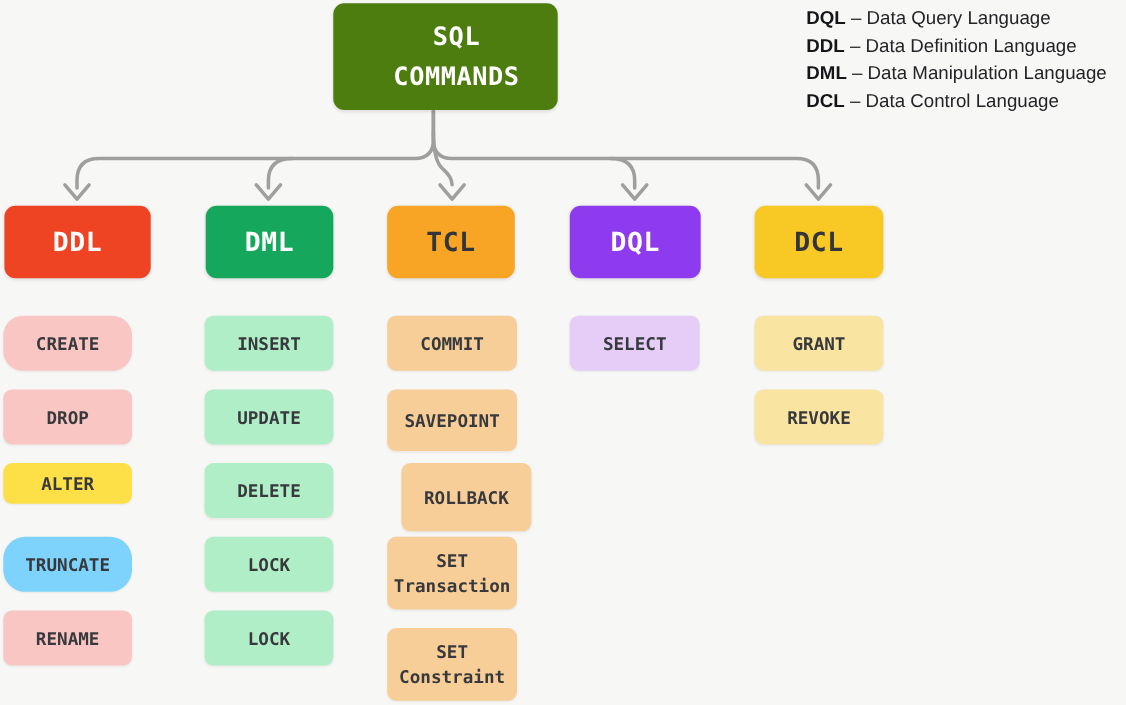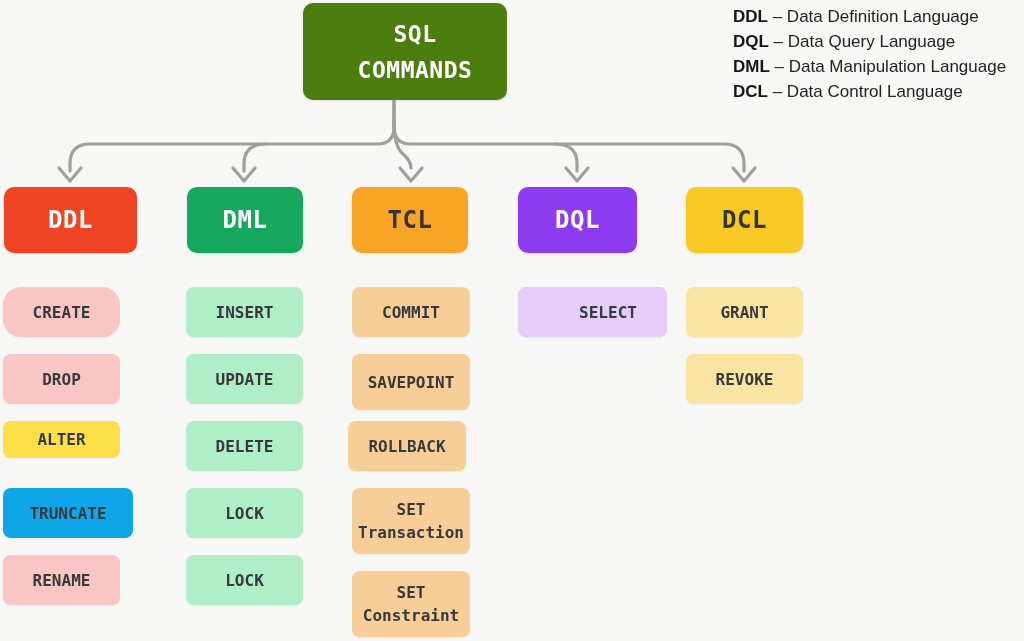--- a/index.html
+++ b/index.html
@@ -80,56 +80,56 @@
       <path d="M733,168 L744,181 L755,168"></path>
     </g>
   </svg>
 
   <div class="root-box" style="background: #4d7c0f; color: rgb(255, 255, 255); padding-left: 20px;">
     <span>SQL</span>
     <span>COMMANDS</span>
   </div>
 
   <div class="legend" id="legend">
+      <div class="legend-row"><span class="legend-abbr">DQL</span><span> – </span><span>Data Query Language</span></div>
       <div class="legend-row"><span class="legend-abbr">DDL</span><span> – </span><span>Data Definition Language</span></div>
-      <div class="legend-row"><span class="legend-abbr">DQL</span><span> – </span><span>Data Query Language</span></div>
       <div class="legend-row"><span class="legend-abbr">DML</span><span> – </span><span>Data Manipulation Language</span></div>
       <div class="legend-row"><span class="legend-abbr">DCL</span><span> – </span><span>Data Control Language</span></div>
     </div>
 
   <div id="columns">
       <div class="cat-box" style="left: 4px; top: 187px; width: 133px; height: 66px; background: rgb(238, 68, 35); color: rgb(255, 255, 255);">
         <span>DDL</span>
       </div>
       <div class="cmd-box" style="left: 3px; top: 287px; width: 117px; height: 50px; background: rgb(249, 198, 195); border-radius: 18px;"><span>CREATE</span></div>
       <div class="cmd-box" style="left: 3px; top: 354px; width: 117px; height: 50px; background: rgb(249, 198, 195);"><span>DROP</span></div>
       <div class="cmd-box" style="left: 3px; top: 421px; width: 117px; height: 37px; background: #fde047;"><span>ALTER</span></div>
-      <div class="cmd-box" style="left: 3px; top: 488px; width: 130px; height: 50px; background: #0ea5e9;"><span>TRUNCATE</span></div>
+      <div class="cmd-box" style="left: 3px; top: 488px; width: 117px; height: 50px; background: #7dd3fc; border-radius: 20px;"><span>TRUNCATE</span></div>
       <div class="cmd-box" style="left: 3px; top: 555px; width: 117px; height: 50px; background: rgb(249, 198, 195);"><span>RENAME</span></div>
       <div class="cat-box" style="left: 187px; top: 187px; width: 116px; height: 66px; background: rgb(21, 167, 91); color: rgb(255, 255, 255);">
         <span>DML</span>
       </div>
       <div class="cmd-box" style="left: 186px; top: 287px; width: 117px; height: 50px; background: rgb(175, 238, 198);"><span>INSERT</span></div>
       <div class="cmd-box" style="left: 186px; top: 354px; width: 117px; height: 50px; background: rgb(175, 238, 198);"><span>UPDATE</span></div>
       <div class="cmd-box" style="left: 186px; top: 421px; width: 117px; height: 50px; background: rgb(175, 238, 198);"><span>DELETE</span></div>
       <div class="cmd-box" style="left: 186px; top: 488px; width: 117px; height: 50px; background: rgb(175, 238, 198);"><span>LOCK</span></div>
       <div class="cmd-box" style="left: 186px; top: 555px; width: 117px; height: 50px; background: rgb(175, 238, 198);"><span>LOCK</span></div>
       <div class="cat-box" style="left: 352px; top: 187px; width: 116px; height: 66px; background: rgb(248, 164, 37); color: rgb(51, 53, 56);">
         <span>TCL</span>
       </div>
       <div class="cmd-box" style="left: 352px; top: 287px; width: 118px; height: 50px; background: rgb(248, 206, 152);"><span>COMMIT</span></div>
       <div class="cmd-box" style="left: 352px; top: 354px; width: 118px; height: 56px; background: rgb(248, 206, 152);"><span>SAVEPOINT</span></div>
-      <div class="cmd-box" style="left: 348px; top: 421px; width: 118px; height: 50px; background: rgb(248, 206, 152);"><span>ROLLBACK</span></div>
+      <div class="cmd-box" style="left: 365px; top: 421px; width: 118px; height: 62px; background: rgb(248, 206, 152);"><span>ROLLBACK</span></div>
       <div class="cmd-box" style="left: 352px; top: 488px; width: 118px; height: 66px; background: rgb(248, 206, 152);"><span>SET
 Transaction</span></div>
       <div class="cmd-box" style="left: 352px; top: 571px; width: 118px; height: 66px; background: rgb(248, 206, 152);"><span>SET
 Constraint</span></div>
       <div class="cat-box" style="left: 518px; top: 187px; width: 119px; height: 66px; background: rgb(142, 59, 239); color: rgb(255, 255, 255);">
         <span>DQL</span>
       </div>
-      <div class="cmd-box" style="left: 518px; top: 287px; width: 118px; height: 50px; background: rgb(229, 205, 248); padding-left: 31px;"><span>SELECT</span></div>
+      <div class="cmd-box" style="left: 518px; top: 287px; width: 118px; height: 50px; background: rgb(229, 205, 248);"><span>SELECT</span></div>
       <div class="cat-box" style="left: 686px; top: 187px; width: 117px; height: 66px; background: rgb(248, 200, 36); color: rgb(51, 53, 56);">
         <span>DCL</span>
       </div>
       <div class="cmd-box" style="left: 686px; top: 287px; width: 117px; height: 50px; background: rgb(250, 228, 162);"><span>GRANT</span></div>
       <div class="cmd-box" style="left: 686px; top: 354px; width: 117px; height: 50px; background: rgb(250, 228, 162);"><span>REVOKE</span></div>
     </div>
 </div>
 
 </body></html>

